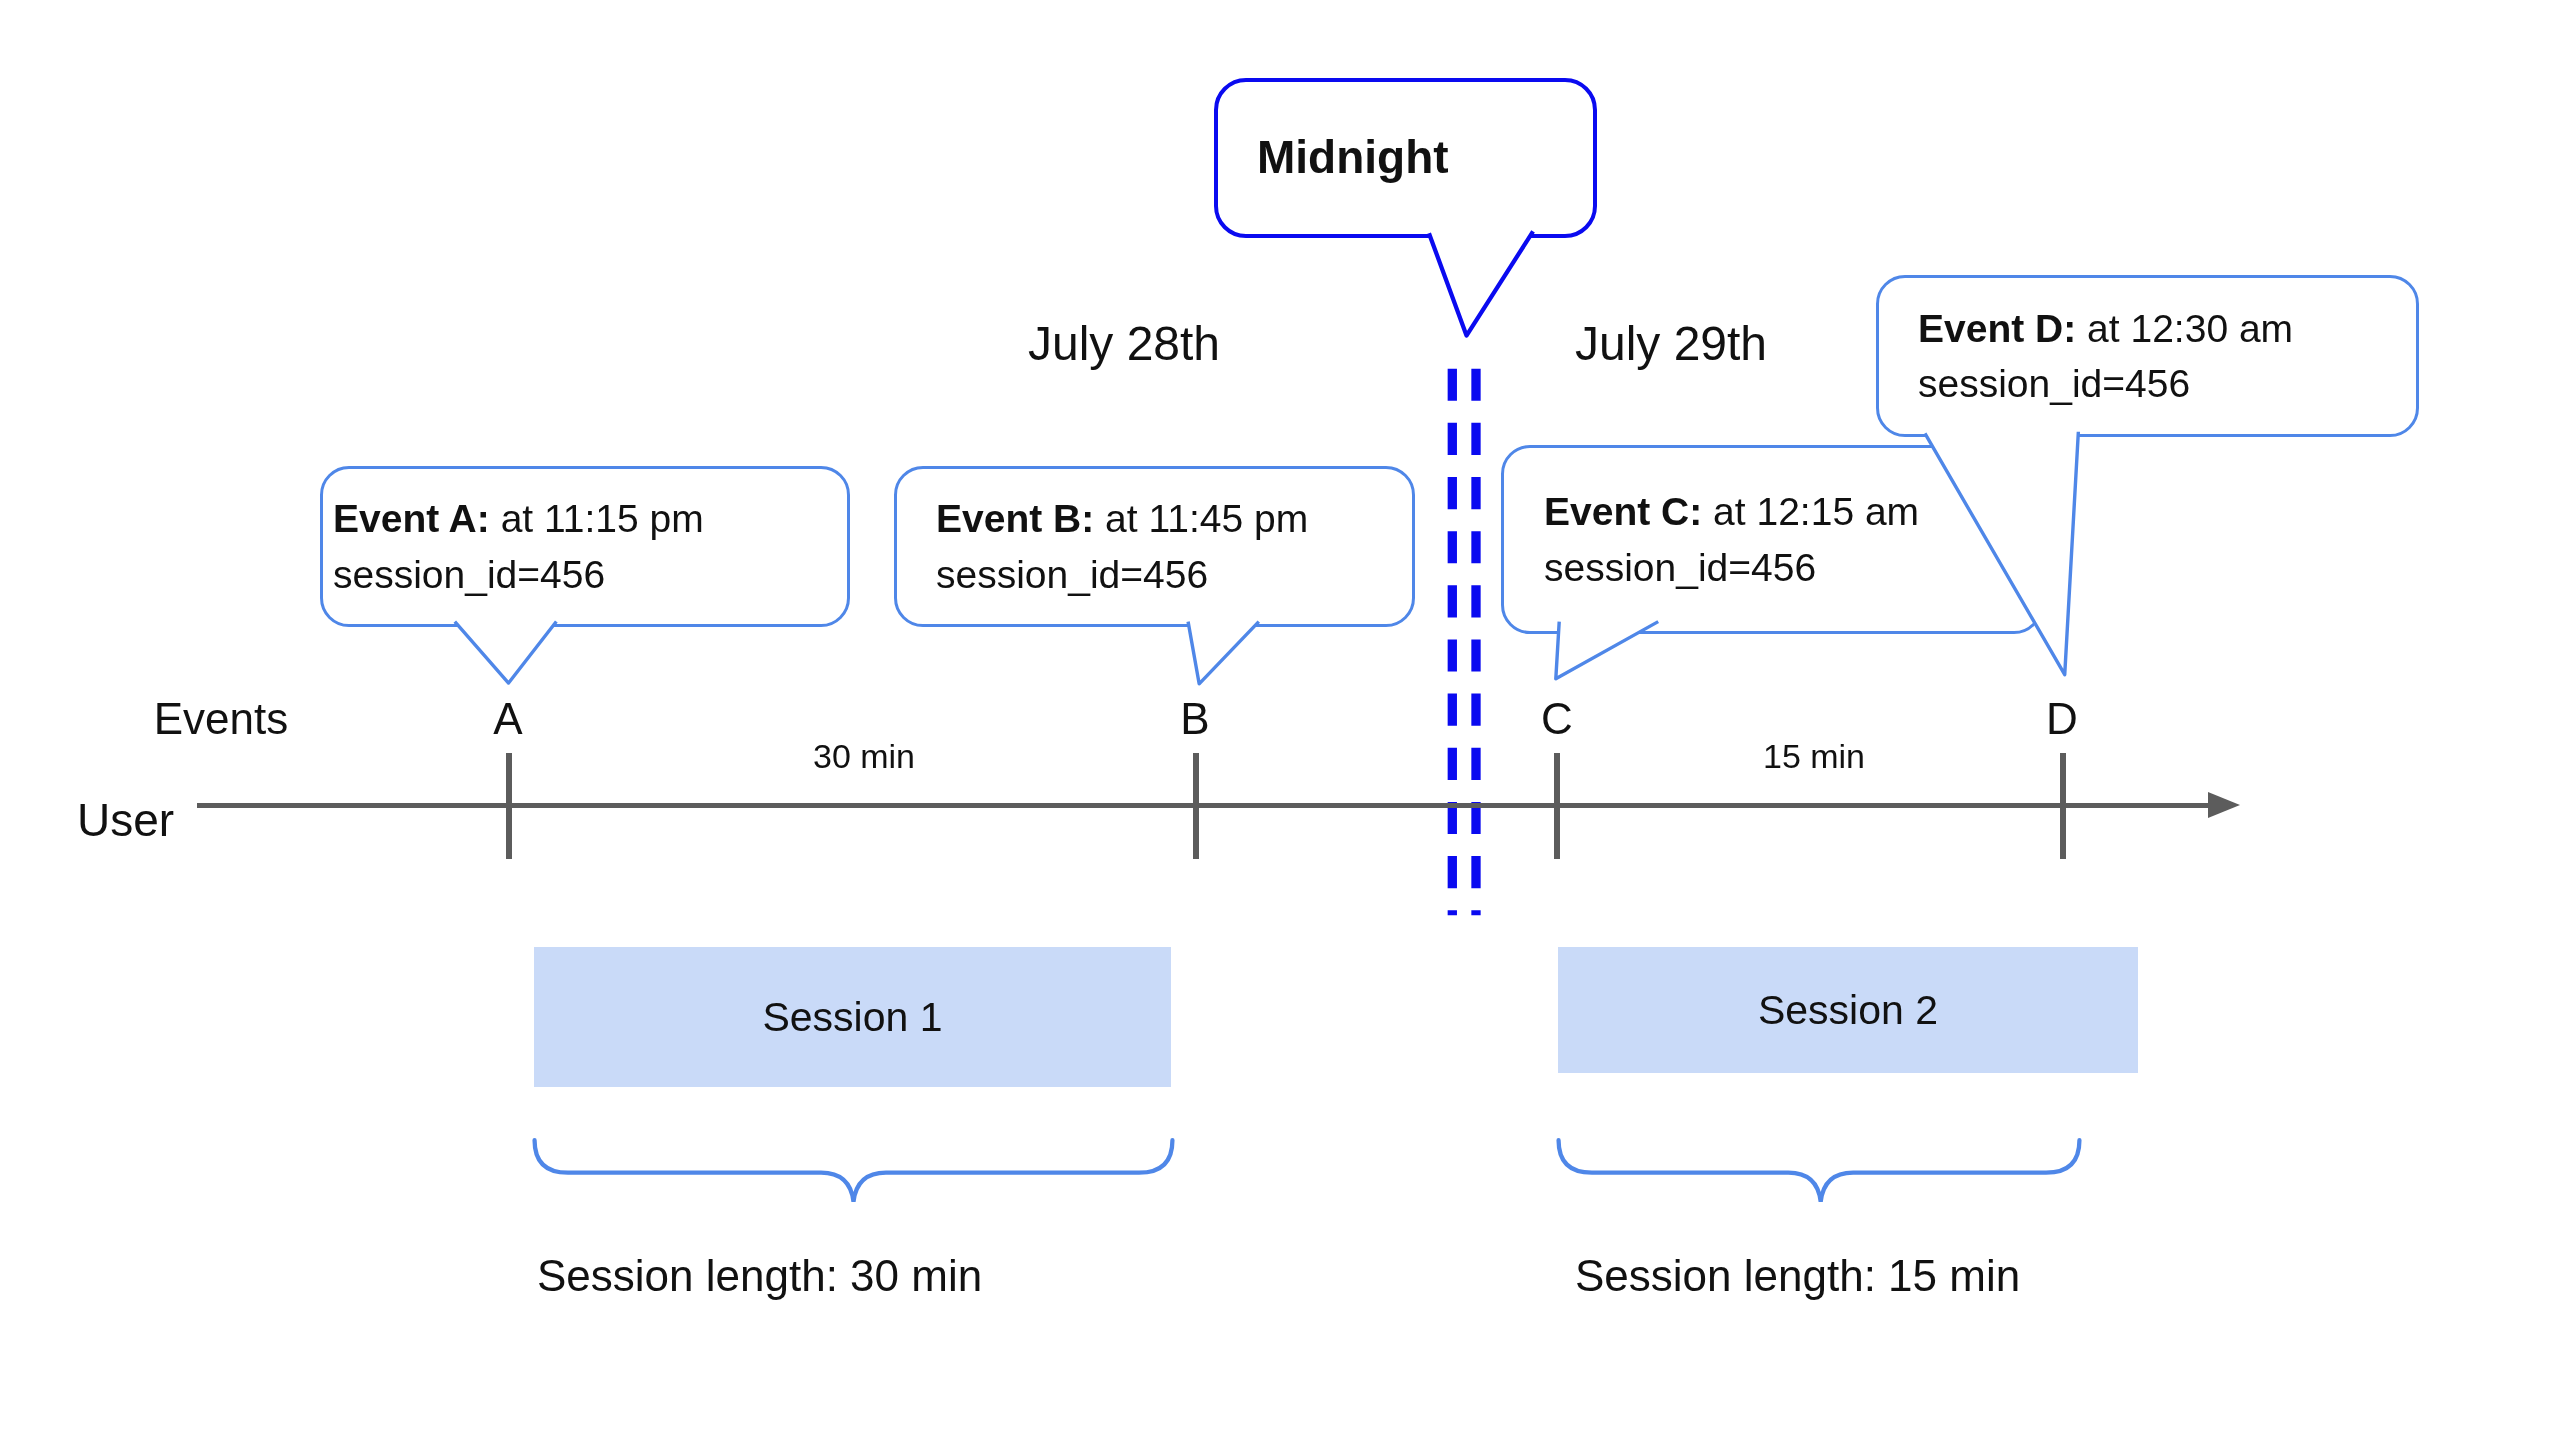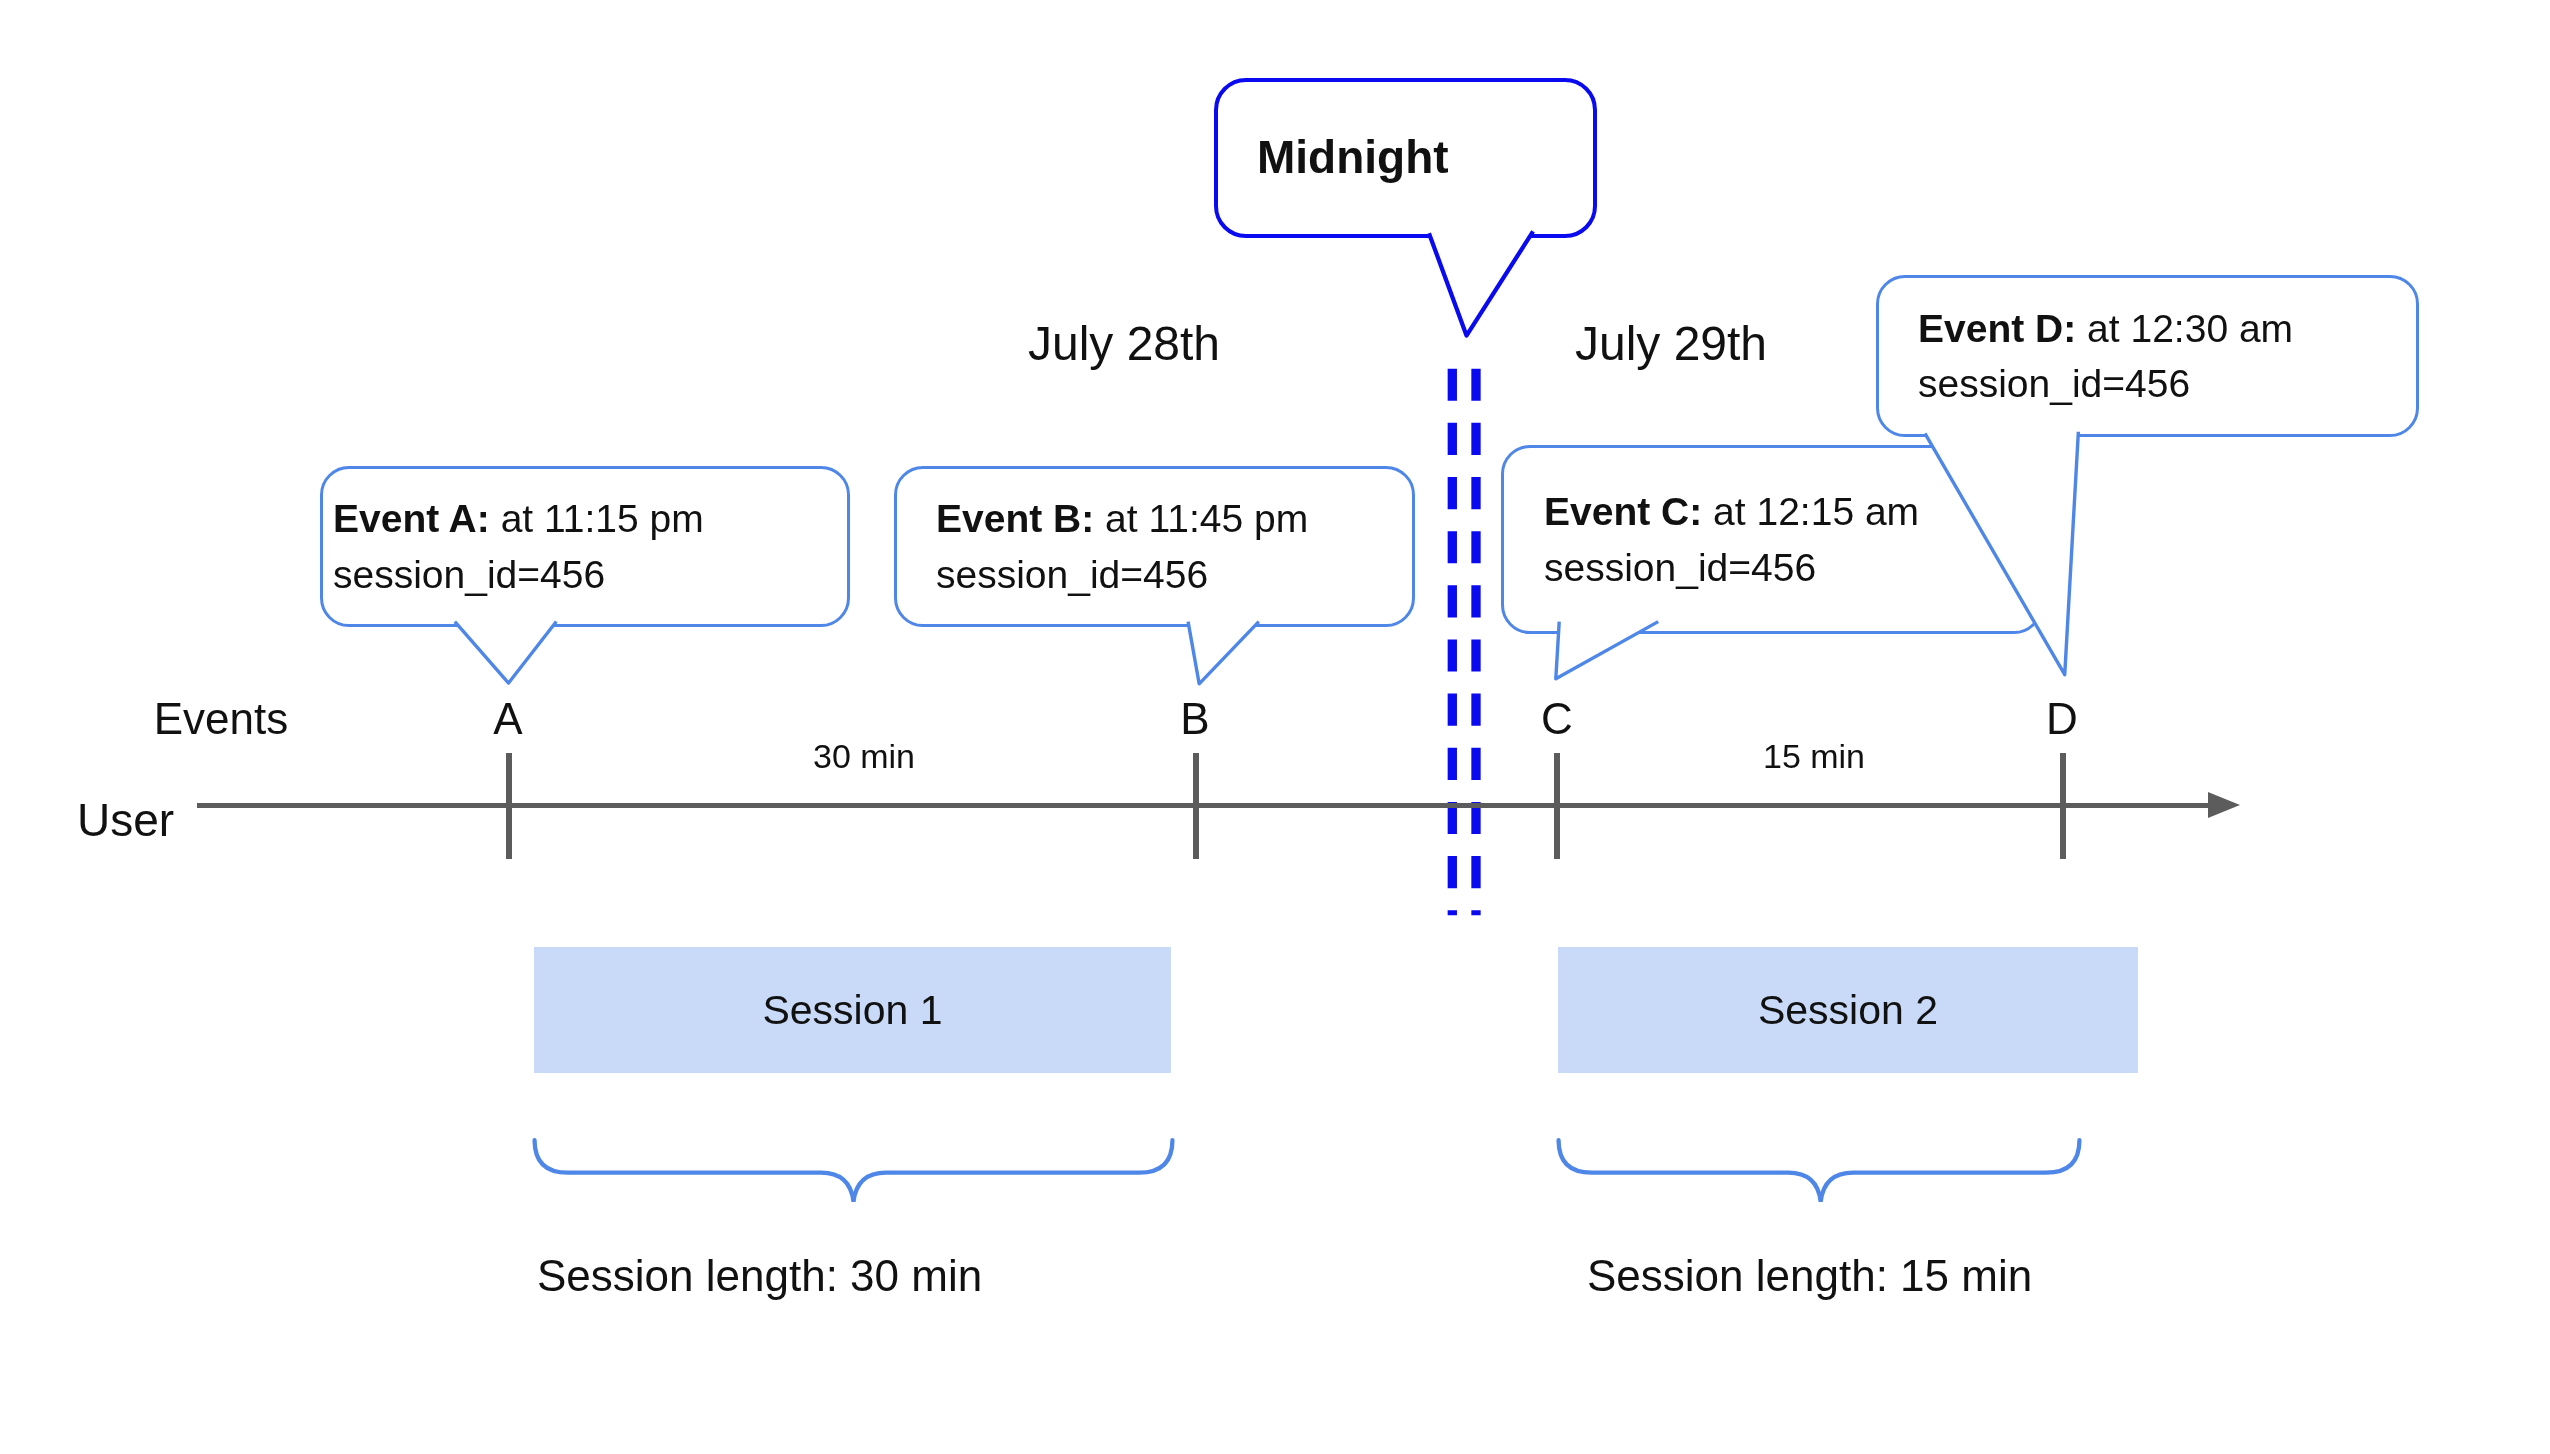--- a/index.html
+++ b/index.html
@@ -114,31 +114,31 @@
   <div class="txt cx interval-label" style="left:1814px;top:737px;">15 min</div>
 
   <div class="txt user-label" style="left:77px;top:793px;">User</div>
   <div class="timeline-line" style="left:197px;top:803px;width:2014px;"></div>
   <div class="arrow-head" style="left:2208px;top:792px;"></div>
   <div class="tick" style="left:506px;top:753px;"></div>
   <div class="tick" style="left:1193px;top:753px;"></div>
   <div class="tick" style="left:1554px;top:753px;"></div>
   <div class="tick" style="left:2060px;top:753px;"></div>
 
-  <div class="session-box" style="left:534px;top:947px;width:637px;height:126px;">
+  <div class="session-box" style="left:534px;top:947px;width:637px;height:140px;">
     <span>Session 1</span>
   </div>
   <div class="session-box" style="left:1558px;top:947px;width:580px;height:126px;">
     <span>Session 2</span>
   </div>
 
   <svg class="brace" style="left:532px;top:1135px;" width="643" height="72" viewBox="0 0 752 84">
     <path d="M 3,6 Q 3,44 42,44 L 338,44 Q 372,44 376,78 Q 380,44 414,44 L 710,44 Q 749,44 749,6"></path>
   </svg>
   <svg class="brace" style="left:1556px;top:1135px;" width="526" height="72" viewBox="0 0 616 84">
     <path d="M 3,6 Q 3,44 42,44 L 272,44 Q 306,44 310,78 Q 314,44 348,44 L 574,44 Q 613,44 613,6"></path>
   </svg>
 
   <div class="txt session-length" style="left:537px;top:1251px;">Session length: 30 min</div>
-  <div class="txt session-length" style="left:1575px;top:1251px;margin-left:12px;">Session length: 15 min</div>
+  <div class="txt session-length" style="left:1575px;top:1251px;">Session length: 15 min</div>
 
 </div>
 
 
 </body></html>

